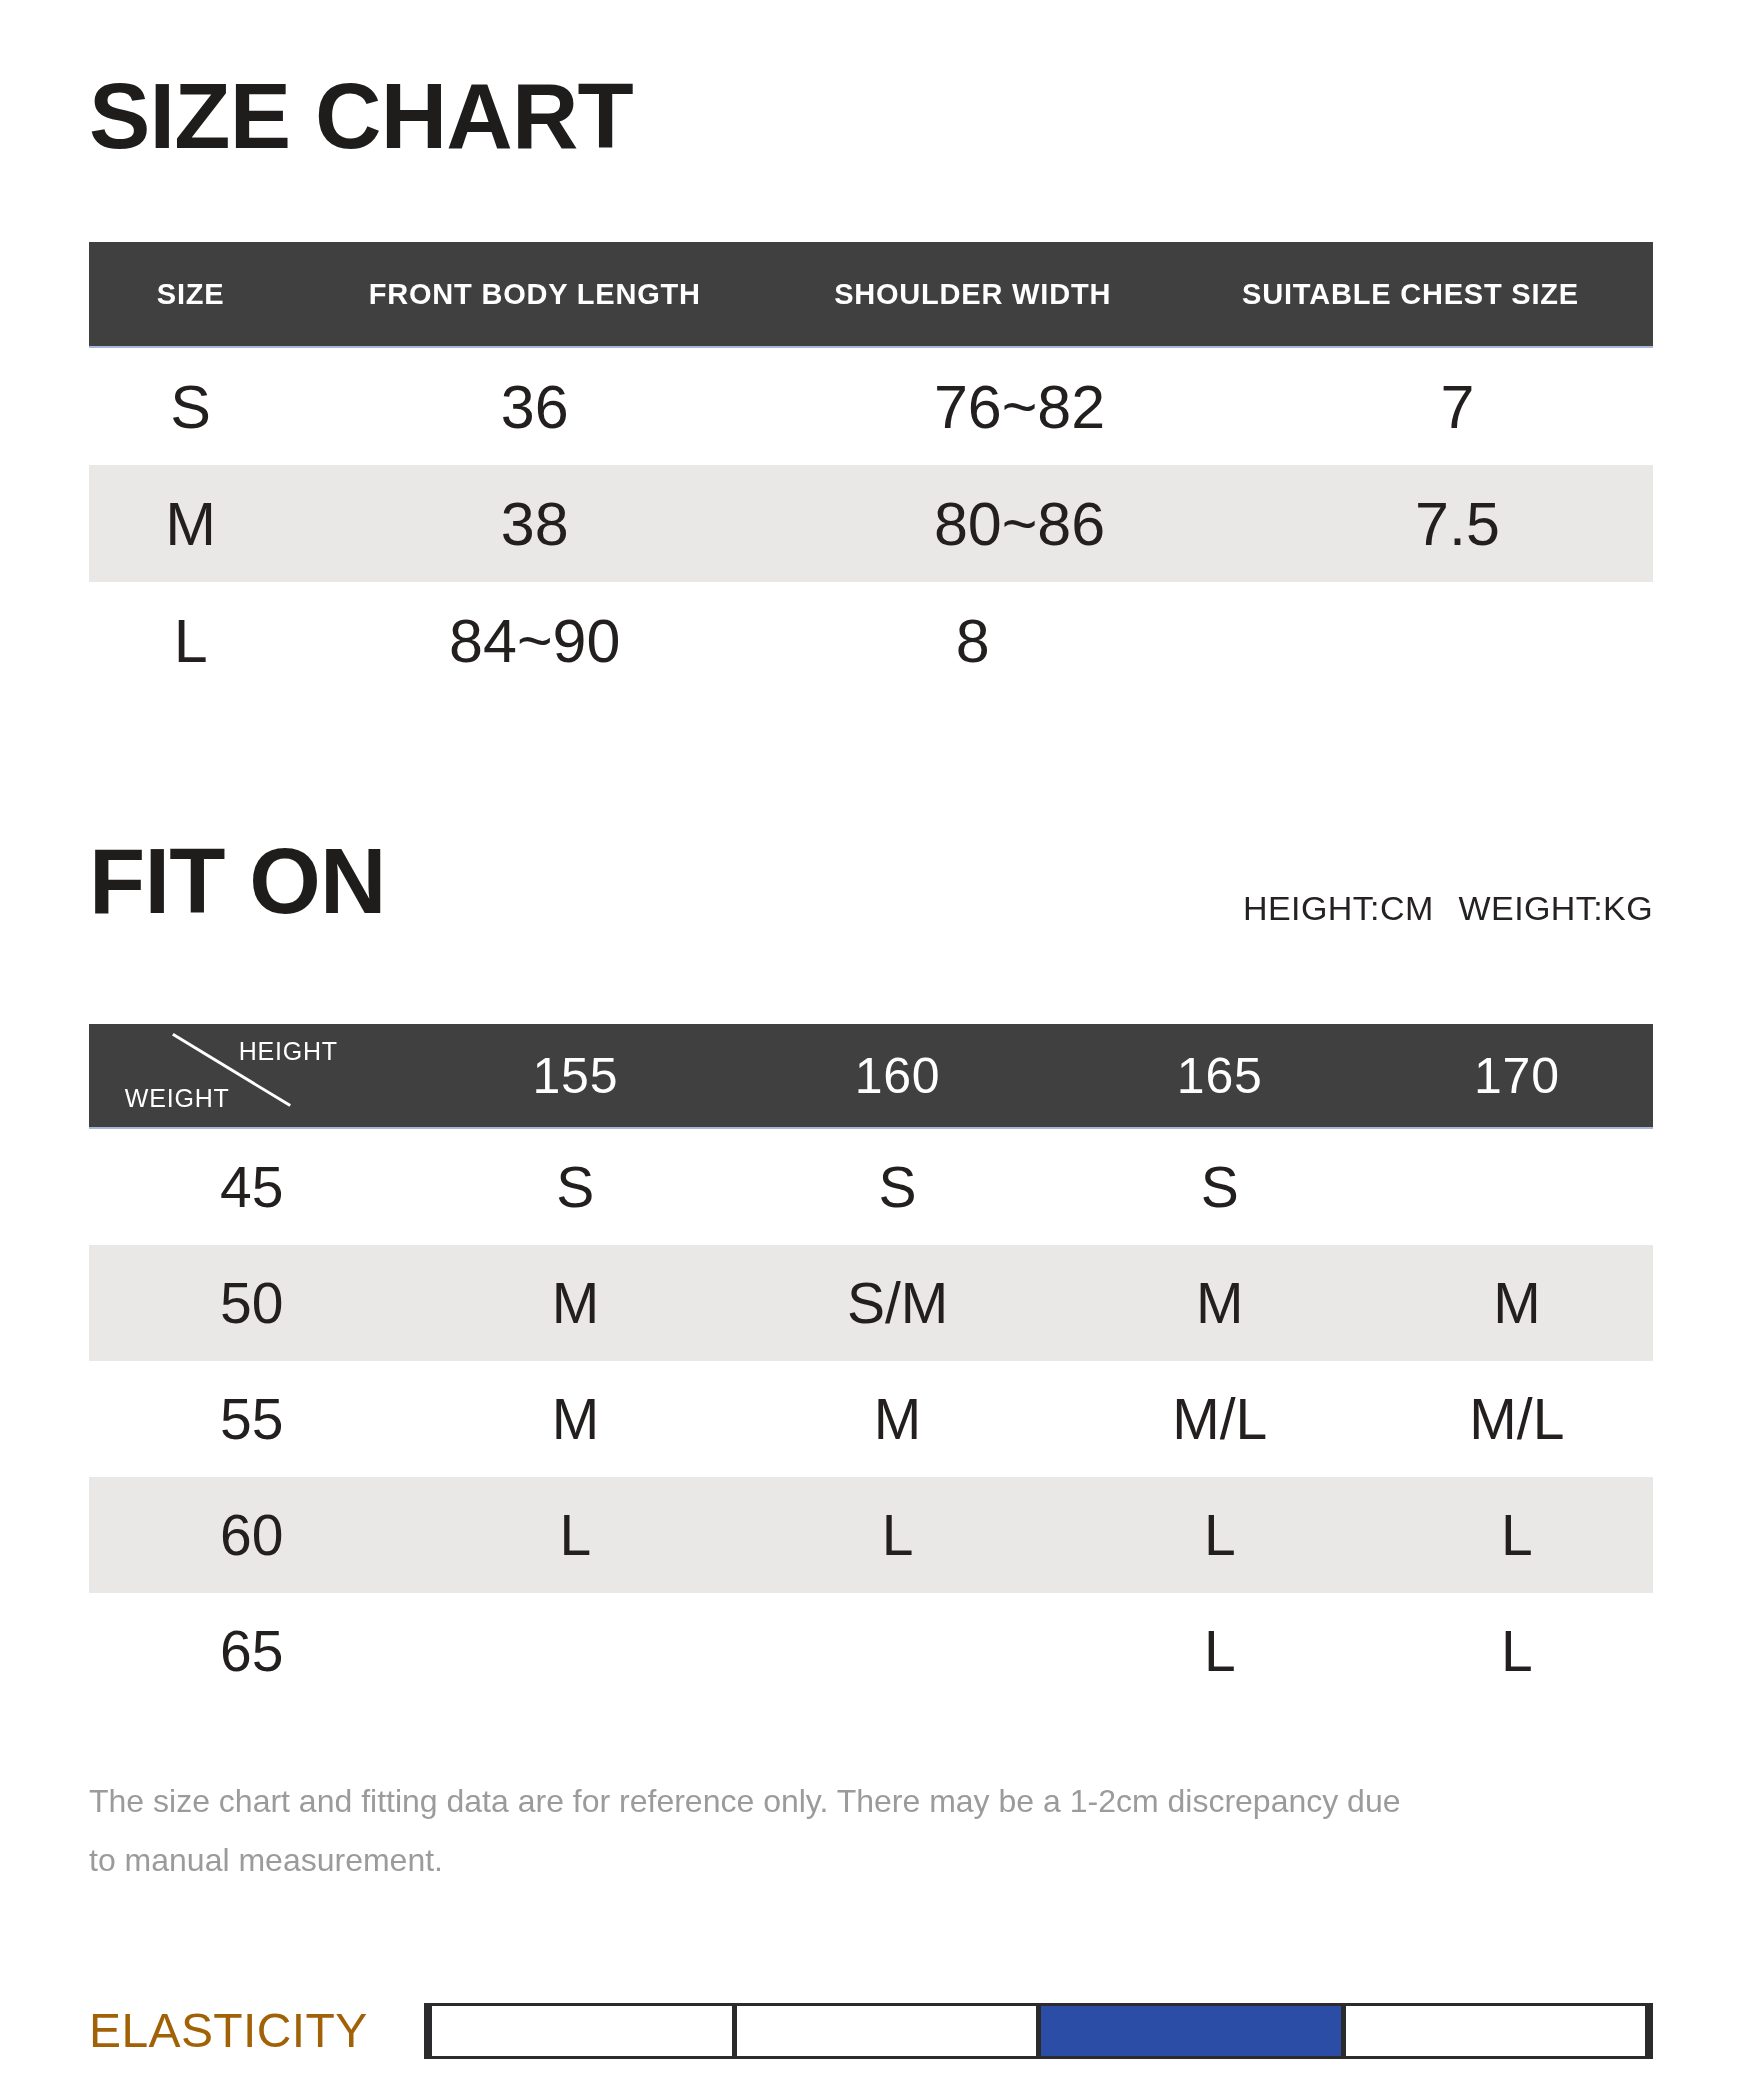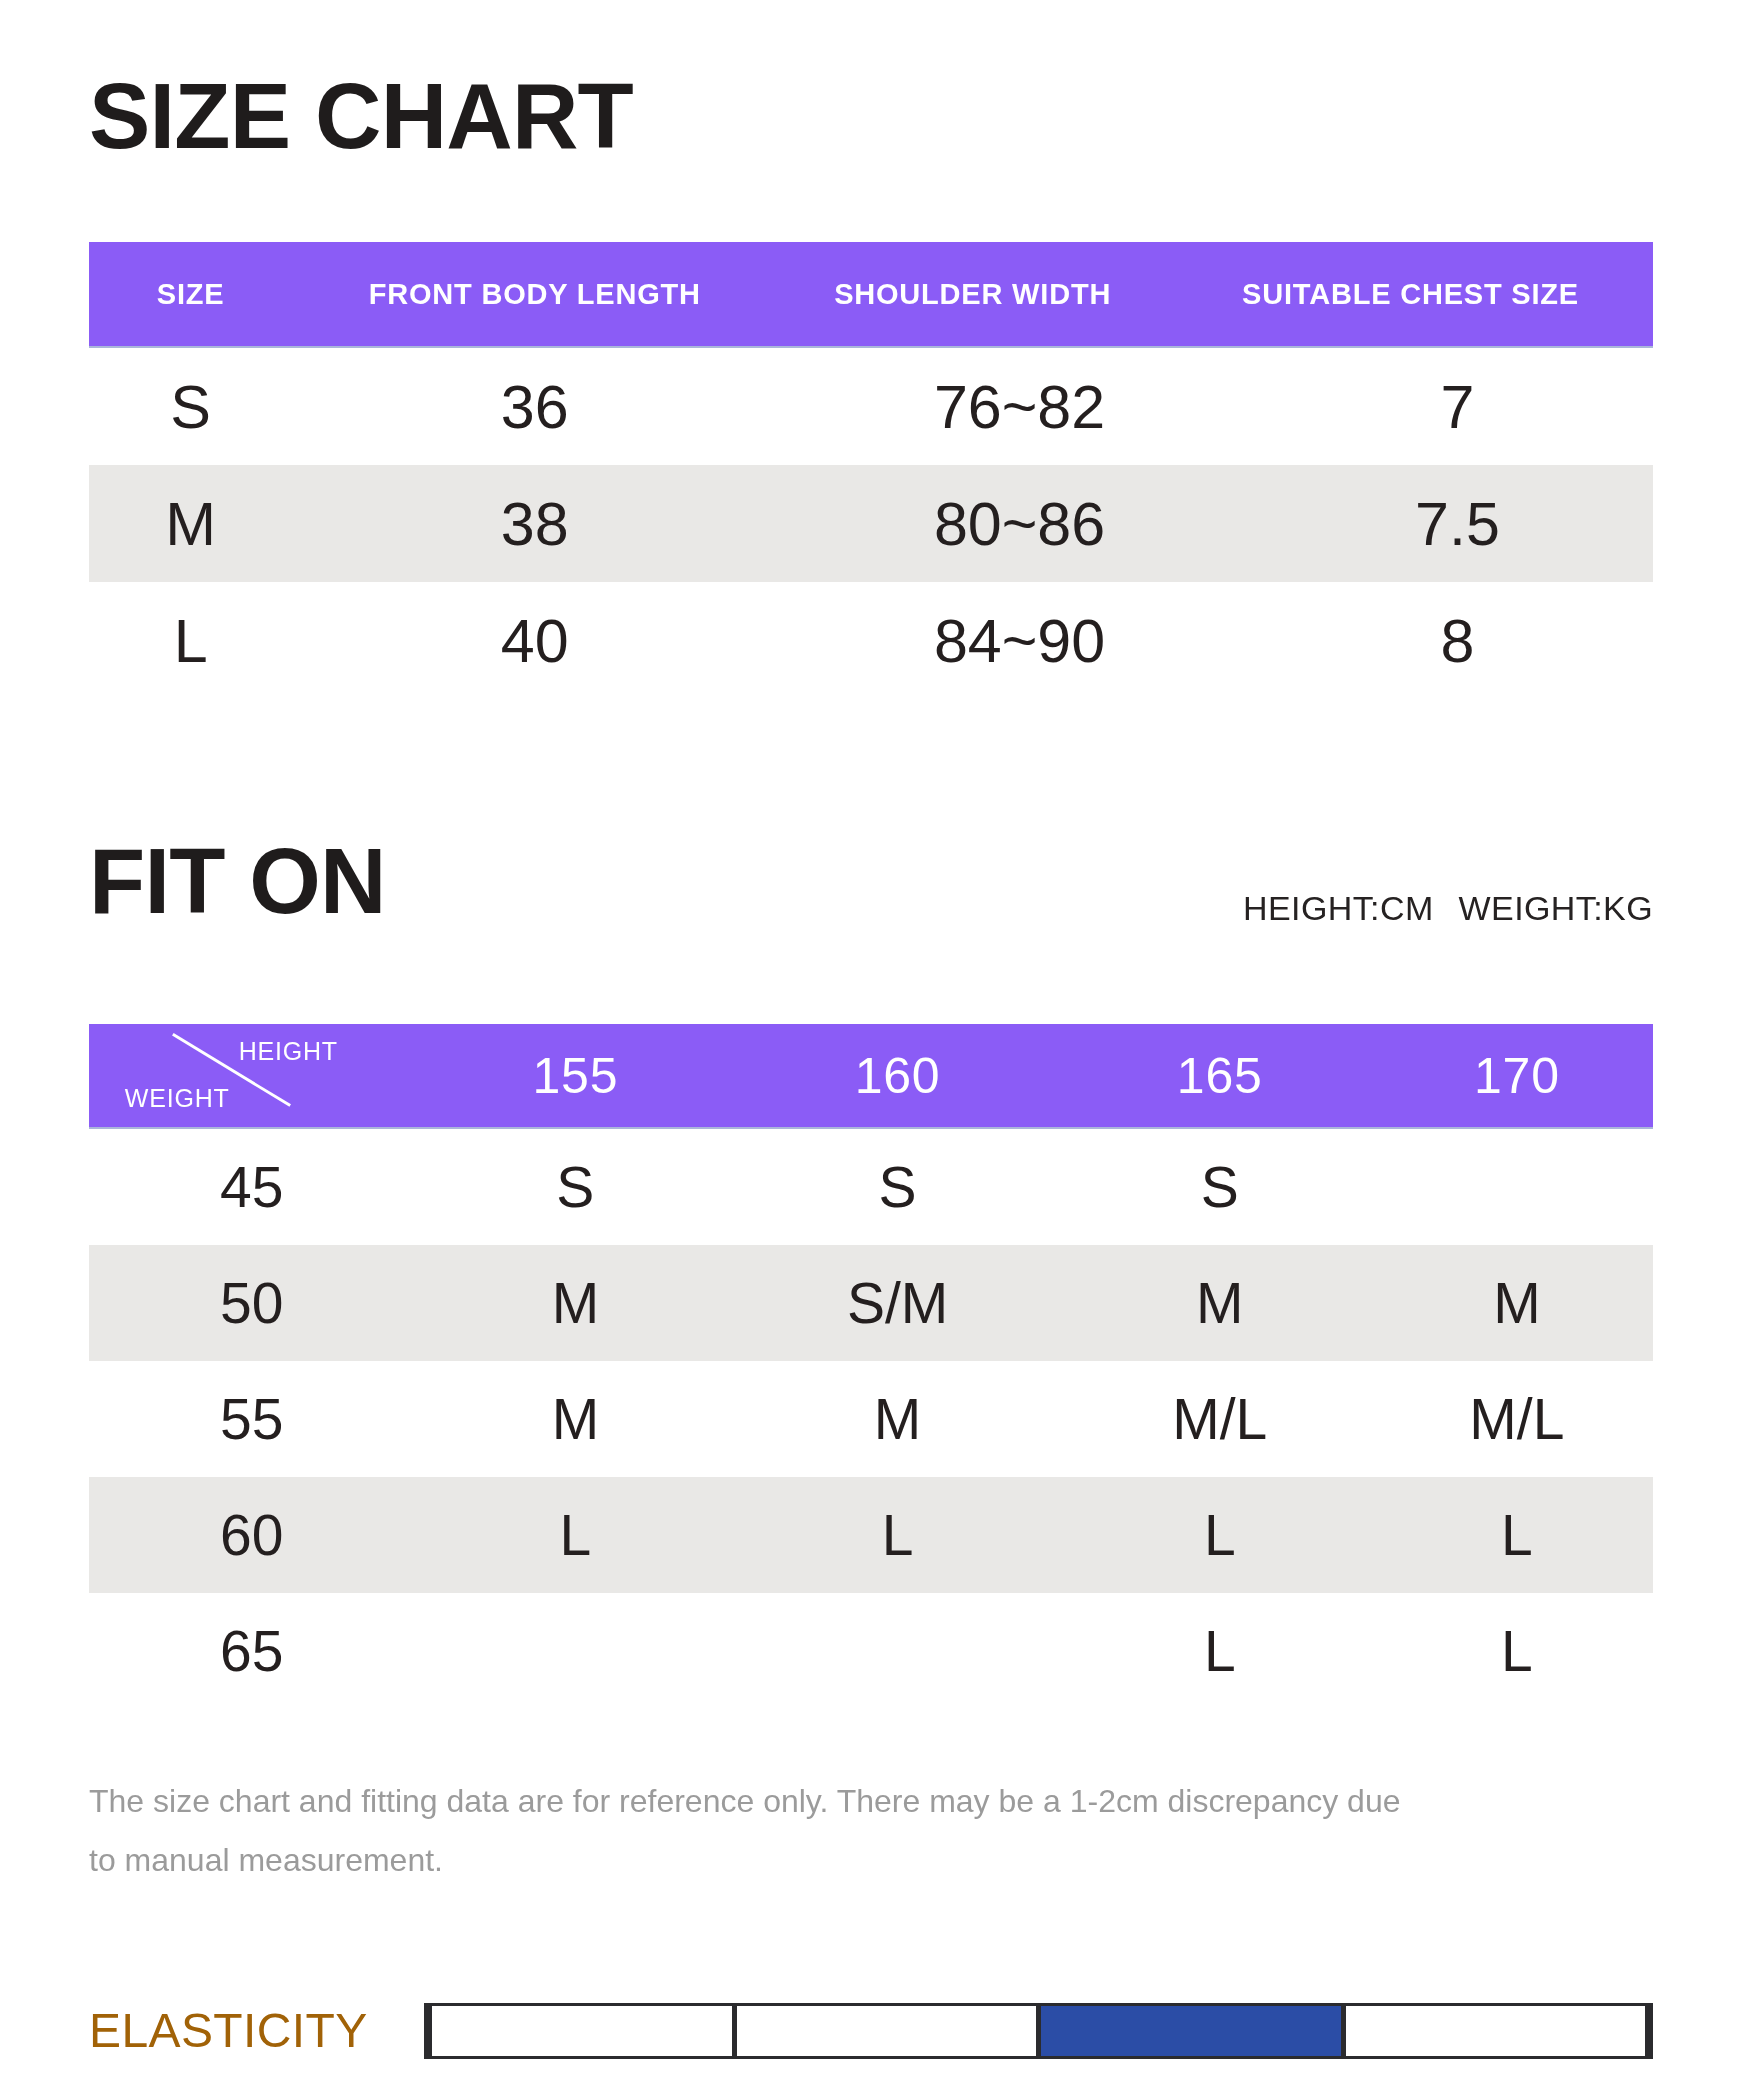--- a/index.html
+++ b/index.html
@@ -19,21 +19,21 @@
     color:#262222; letter-spacing:0.4px; white-space:nowrap;
   }
   .units-note span{margin-left:25px;}
   .units-note span:first-child{margin-left:0;}
 
   
   .tbl{position:absolute; left:89px; width:1564px;}
   #size-table{top:242px;}
   #fit-table{top:1024px;}
   .t-header{
-    display:flex; align-items:center; background:#8b5cf6;
+    display:flex; align-items:center; background:#404040;
     border-bottom:2.5px solid #aab6da; box-sizing:border-box;
     color:#ffffff; font-weight:700;
   }
   #size-table .t-header{height:106px; font-size:29px; letter-spacing:0.8px;}
   #fit-table .t-header{height:105px; font-size:50px; font-weight:400; letter-spacing:0.8px;}
   .t-row{display:flex; align-items:center; background:#ffffff;}
   #size-table .t-row{height:117px; font-size:61px;}
   #fit-table .t-row{height:116px; font-size:57px;}
   .t-row.alt{background:#e9e8e6;}
   .cell{display:flex; align-items:center; justify-content:center; text-align:center; height:100%; box-sizing:border-box;}
@@ -94,21 +94,20 @@
       <div class="cell c4">7</div>
     </div>
     <div class="t-row alt">
       <div class="cell c1">M</div>
       <div class="cell c2">38</div>
       <div class="cell c3">80~86</div>
       <div class="cell c4">7.5</div>
     </div>
     <div class="t-row">
       <div class="cell c1">L</div>
-      <div class="cell c2">40</div>
       <div class="cell c3">84~90</div>
       <div class="cell c4">8</div>
     </div>
   </div>
 
   <div class="big-title" id="title-fit-on">FIT ON</div>
   <div class="units-note">
     <span>HEIGHT:CM</span><span>WEIGHT:KG</span>
   </div>
 

